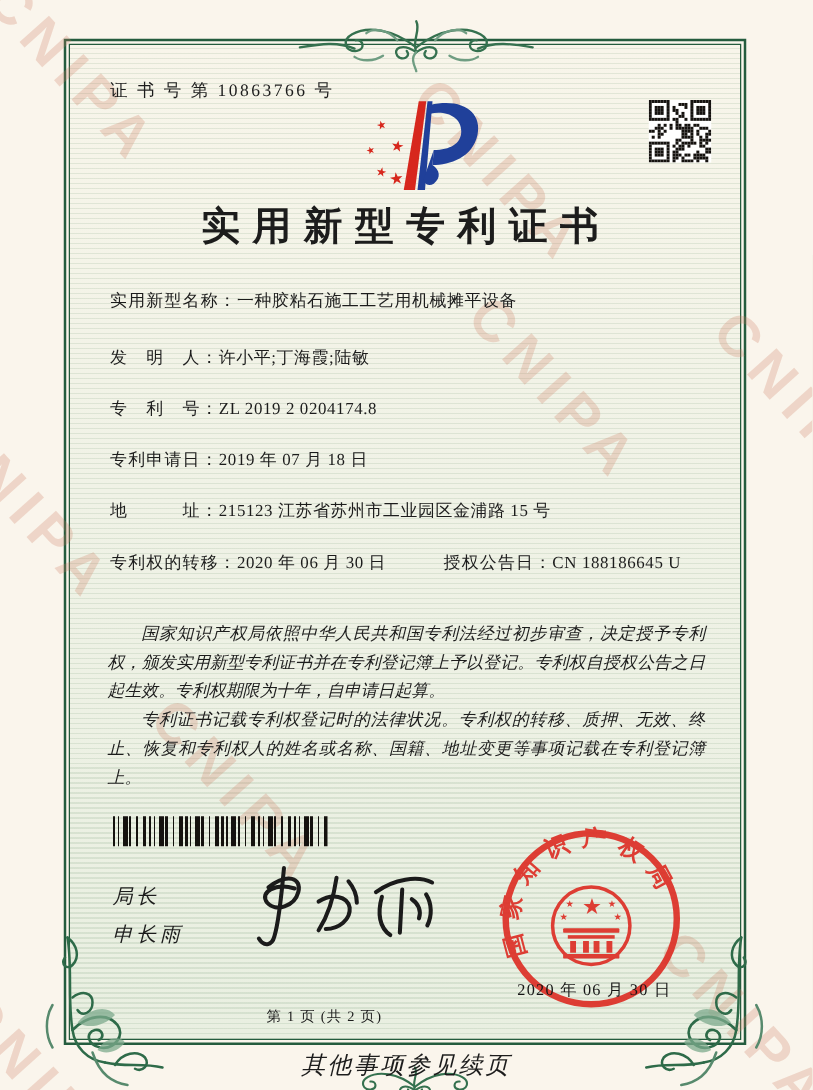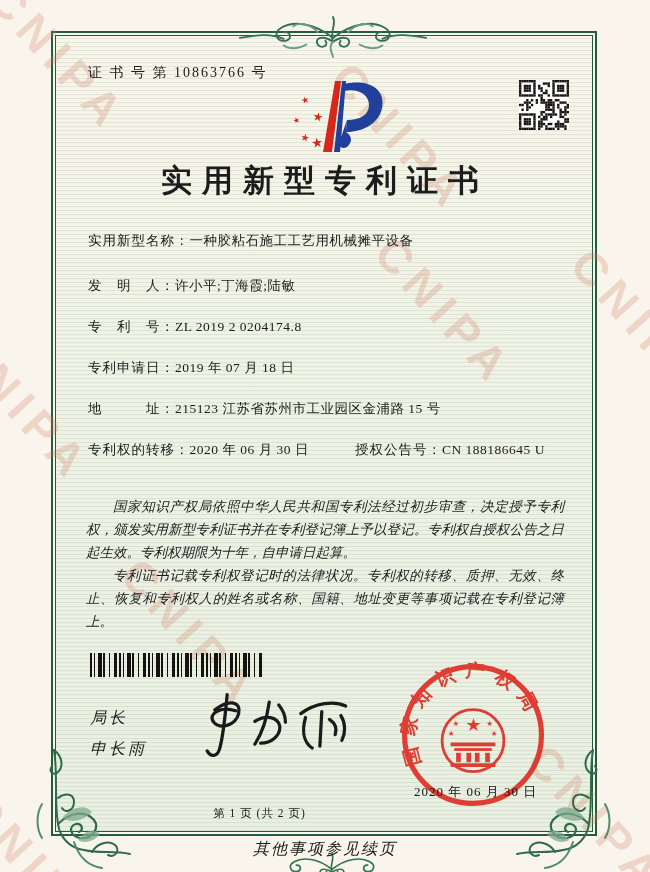--- a/index.html
+++ b/index.html
@@ -49,21 +49,21 @@
       #15120f 24px 27px, transparent 27px 29px);}
 
   .director{position:absolute;left:90px;top:702px;font-size:16px;line-height:31px;letter-spacing:3px;font-style:italic;}
   .signature{position:absolute;left:188px;top:686px;}
 
   .seal{position:absolute;left:398px;top:660px;}
   .seal-date{position:absolute;left:388px;top:783px;width:175px;text-align:center;
              font-size:13px;letter-spacing:1px;color:#161616;}
 
   .page-info{position:absolute;left:0;top:806px;width:519px;text-align:center;font-size:11.5px;letter-spacing:1px;}
-  .cont-note{position:absolute;left:0;top:839px;width:650px;text-align:center;font-size:16px;
+  .cont-note{position:absolute;left:0;top:839px;width:650px;text-align:center;font-size:19px;
              font-style:italic;letter-spacing:2px;z-index:4;color:#1c1c1c;}
 
   .orn{position:absolute;z-index:4;pointer-events:none;}
   .orn-top{left:238px;top:13px;}
   .orn-bottom{left:262px;top:851px;}
   .orn-bl{left:28px;top:748px;}
   .orn-br{left:515px;top:748px;transform:scaleX(-1);}
 </style>
 </head>
 <body>
@@ -387,21 +387,21 @@
       <div class="field-row">
         <span class="flabel">专　利　号：</span><span class="fvalue">ZL 2019 2 0204174.8</span>
       </div>
       <div class="field-row">
         <span class="flabel">专利申请日：</span><span class="fvalue">2019 年 07 月 18 日</span>
       </div>
       <div class="field-row">
         <span class="flabel">地　　　址：</span><span class="fvalue">215123 江苏省苏州市工业园区金浦路 15 号</span>
       </div>
       <div class="field-row">
-        <span class="flabel">专利权的转移：</span><span class="fvalue">2020 年 06 月 30 日</span><span class="flabel pair2">授权公告号：</span><span class="fvalue">CN 188186645 U</span>
+        <span class="flabel">专利权的转移：</span><span class="fvalue">2020 年 06 月 30 日</span><span class="flabel pair2">授权公告日：</span><span class="fvalue">CN 188186645 U</span>
       </div>
     </div>
 
     <div class="paras">
       <p>国家知识产权局依照中华人民共和国专利法经过初步审查，决定授予专利权，颁发实用新型专利证书并在专利登记簿上予以登记。专利权自授权公告之日起生效。专利权期限为十年，自申请日起算。</p>
       <p>专利证书记载专利权登记时的法律状况。专利权的转移、质押、无效、终止、恢复和专利权人的姓名或名称、国籍、地址变更等事项记载在专利登记簿上。</p>
     </div>
 
     <div class="barcode"></div>
 

